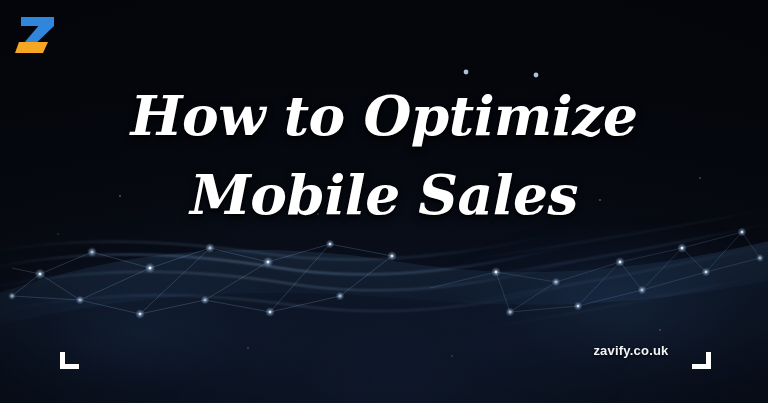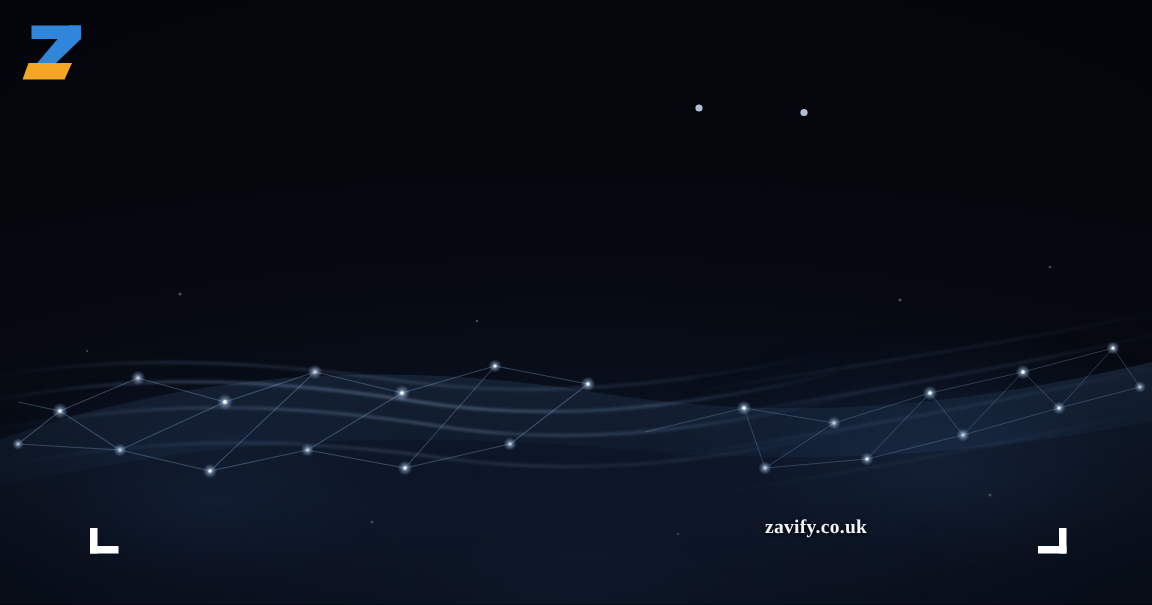--- a/index.html
+++ b/index.html
@@ -93,24 +93,25 @@
     color:#ffffff;
     white-space:nowrap;
     text-shadow:
       0 3px 7px rgba(0,0,0,.85),
       0 1px 2px rgba(0,0,0,.75);
   }
 
   
   .watermark {
     position:absolute;
-    left:16px; right:0;
+    left:0; right:0;
     top:343px;
     z-index:5;
-    font-family:Liberation Serif, serif;
+    text-align:center;
+    font-family:Liberation Sans, sans-serif;
     font-weight:700;
     font-size:13px;
     letter-spacing:.2px;
     color:#f2f4f8;
     text-shadow:0 1px 3px rgba(0,0,0,.9);
     padding-left:494px;
   }
 
   
   .bracket {
@@ -296,20 +297,22 @@
   <div class="logo">
     <svg viewBox="0 0 48 46" xmlns="http://www.w3.org/2000/svg">
       <polygon points="8,5 41,5 41,14 19,14 8,14" fill="#2F86DB"></polygon>
       <polygon points="41,5 41,14 16,38 5,38 33,5" fill="#2F86DB"></polygon>
       <polygon points="6,30 35,30 30,41 2,41" fill="#F5A623"></polygon>
     </svg>
     <span class="sr">Z</span>
   </div>
 
   <div class="headline">
+    <span class="line">How to Optimize</span>
+    <span class="line">Mobile Sales</span>
   </div>
 
   <div class="watermark">zavify.co.uk</div>
 
   <div class="bracket bracket-left">
     <span class="v"></span>
     <span class="h"></span>
   </div>
   <div class="bracket bracket-right">
     <span class="v"></span>

